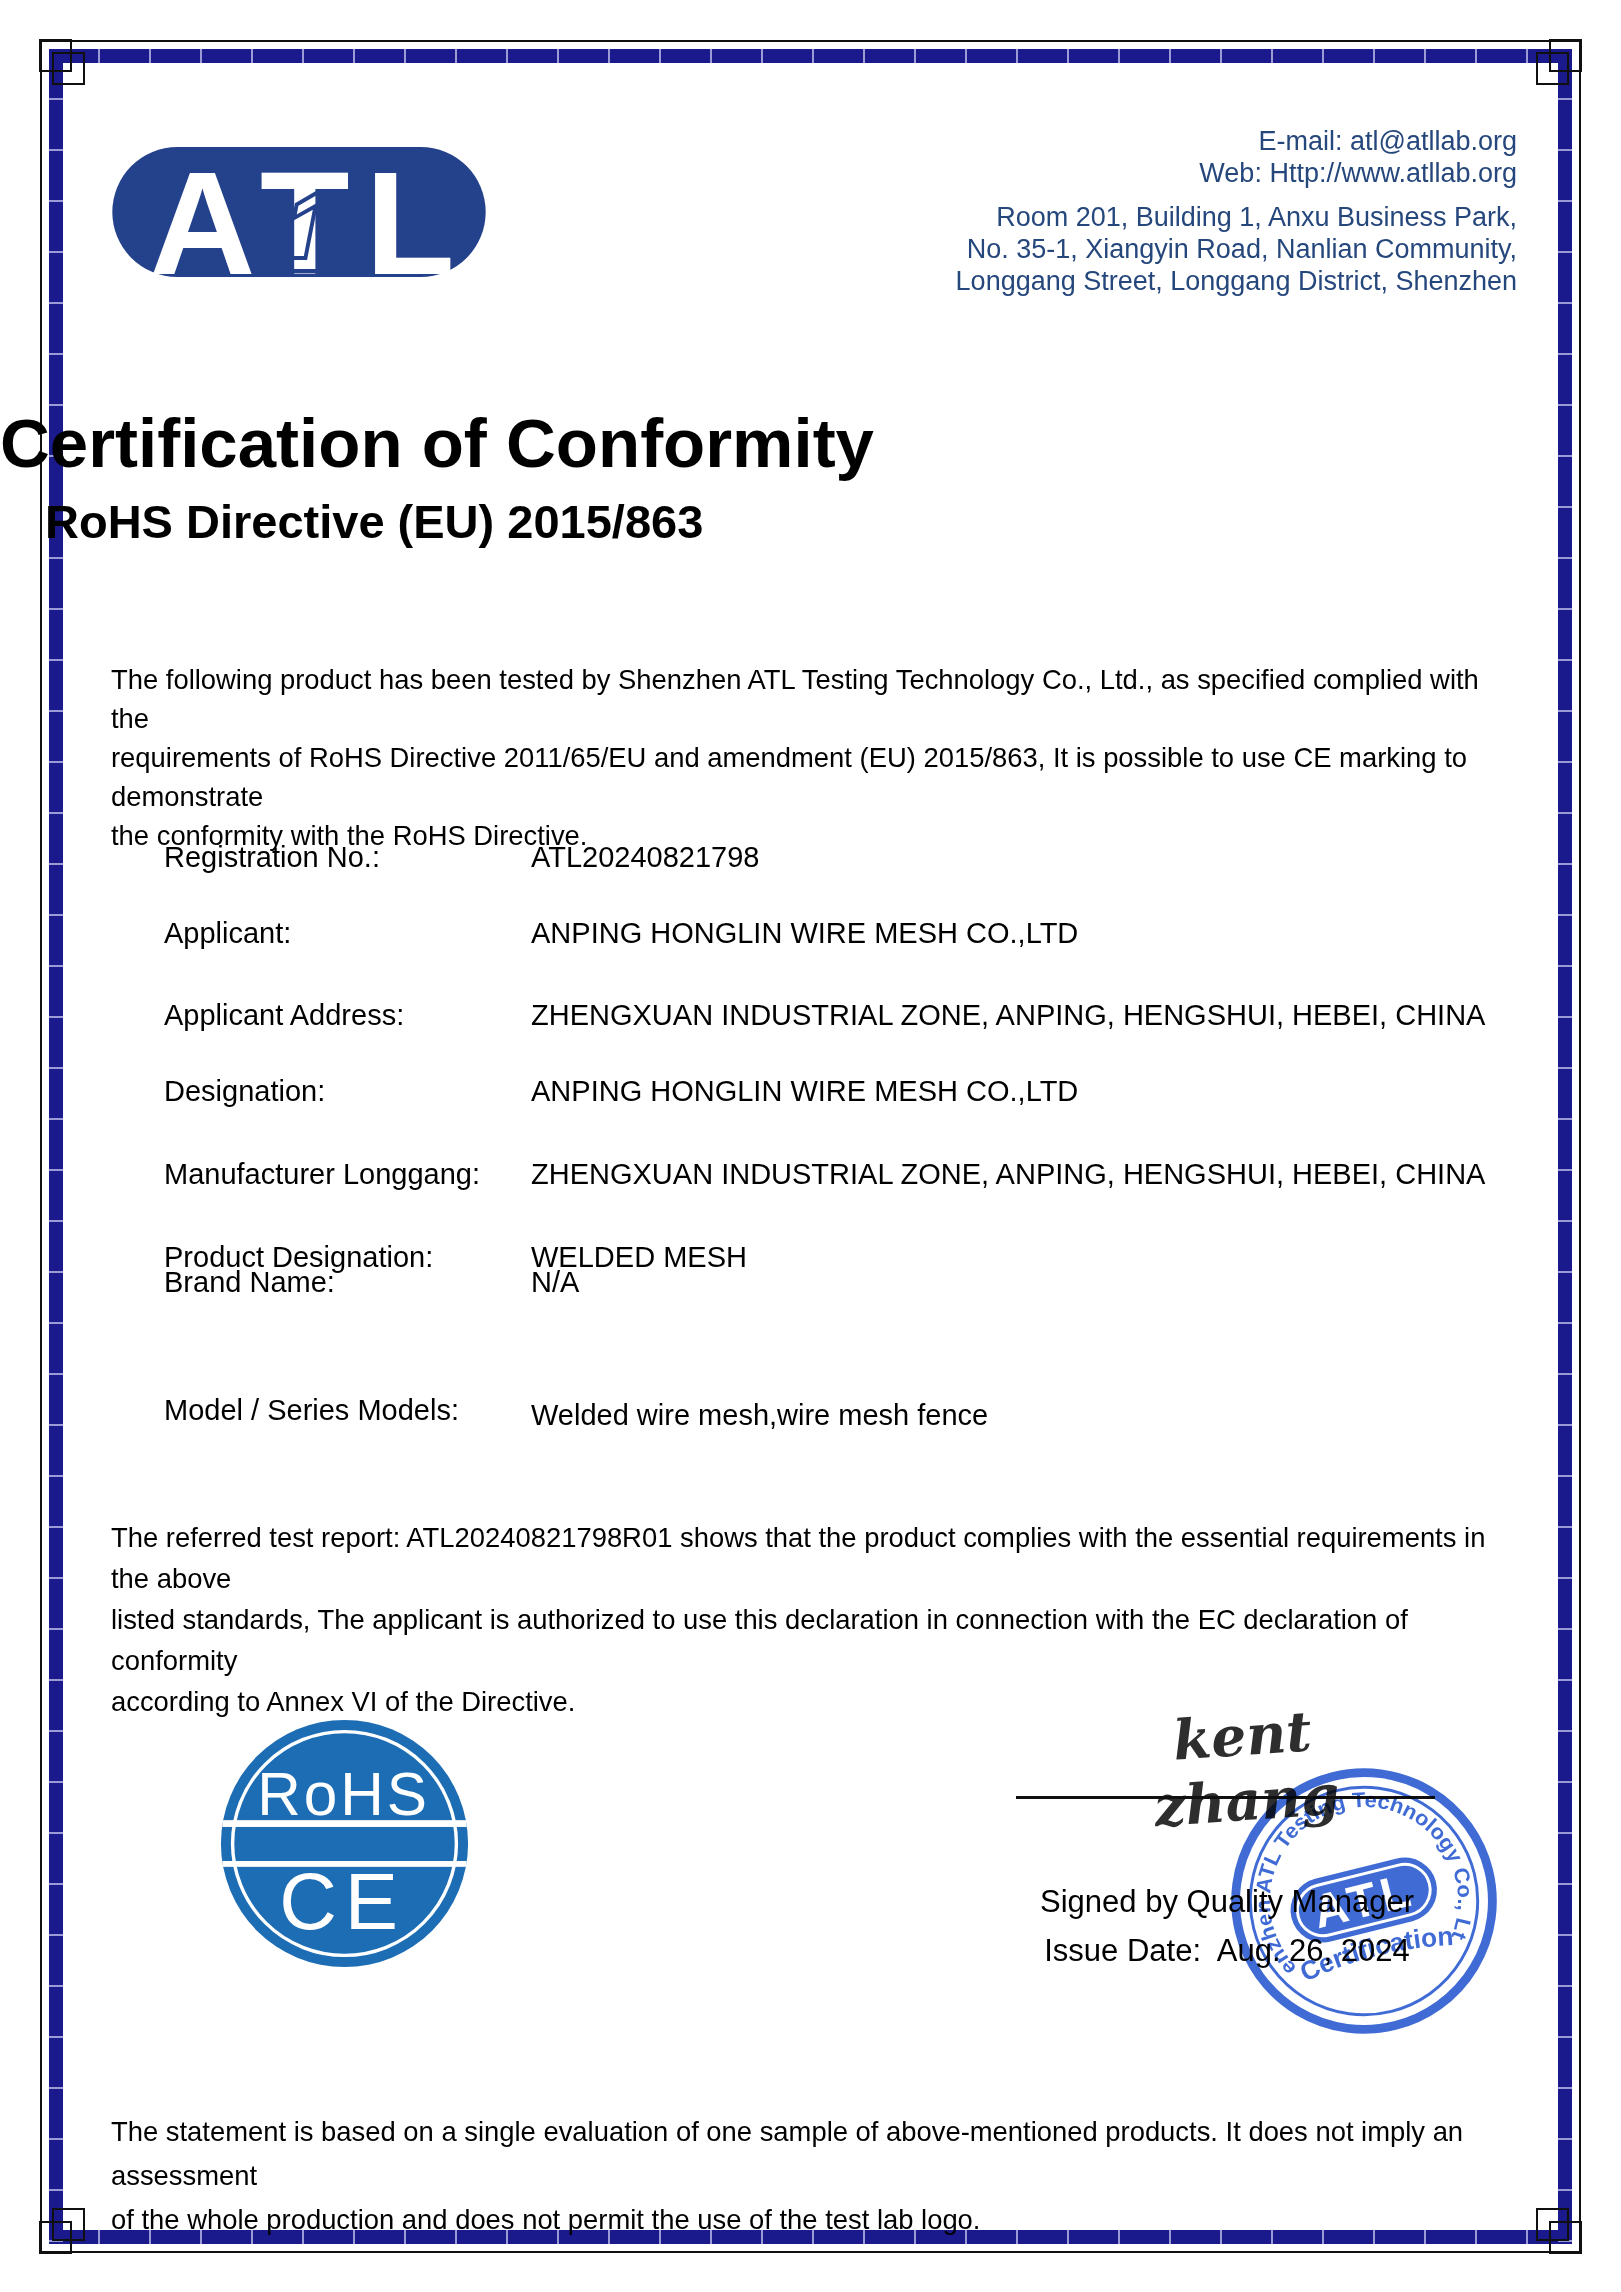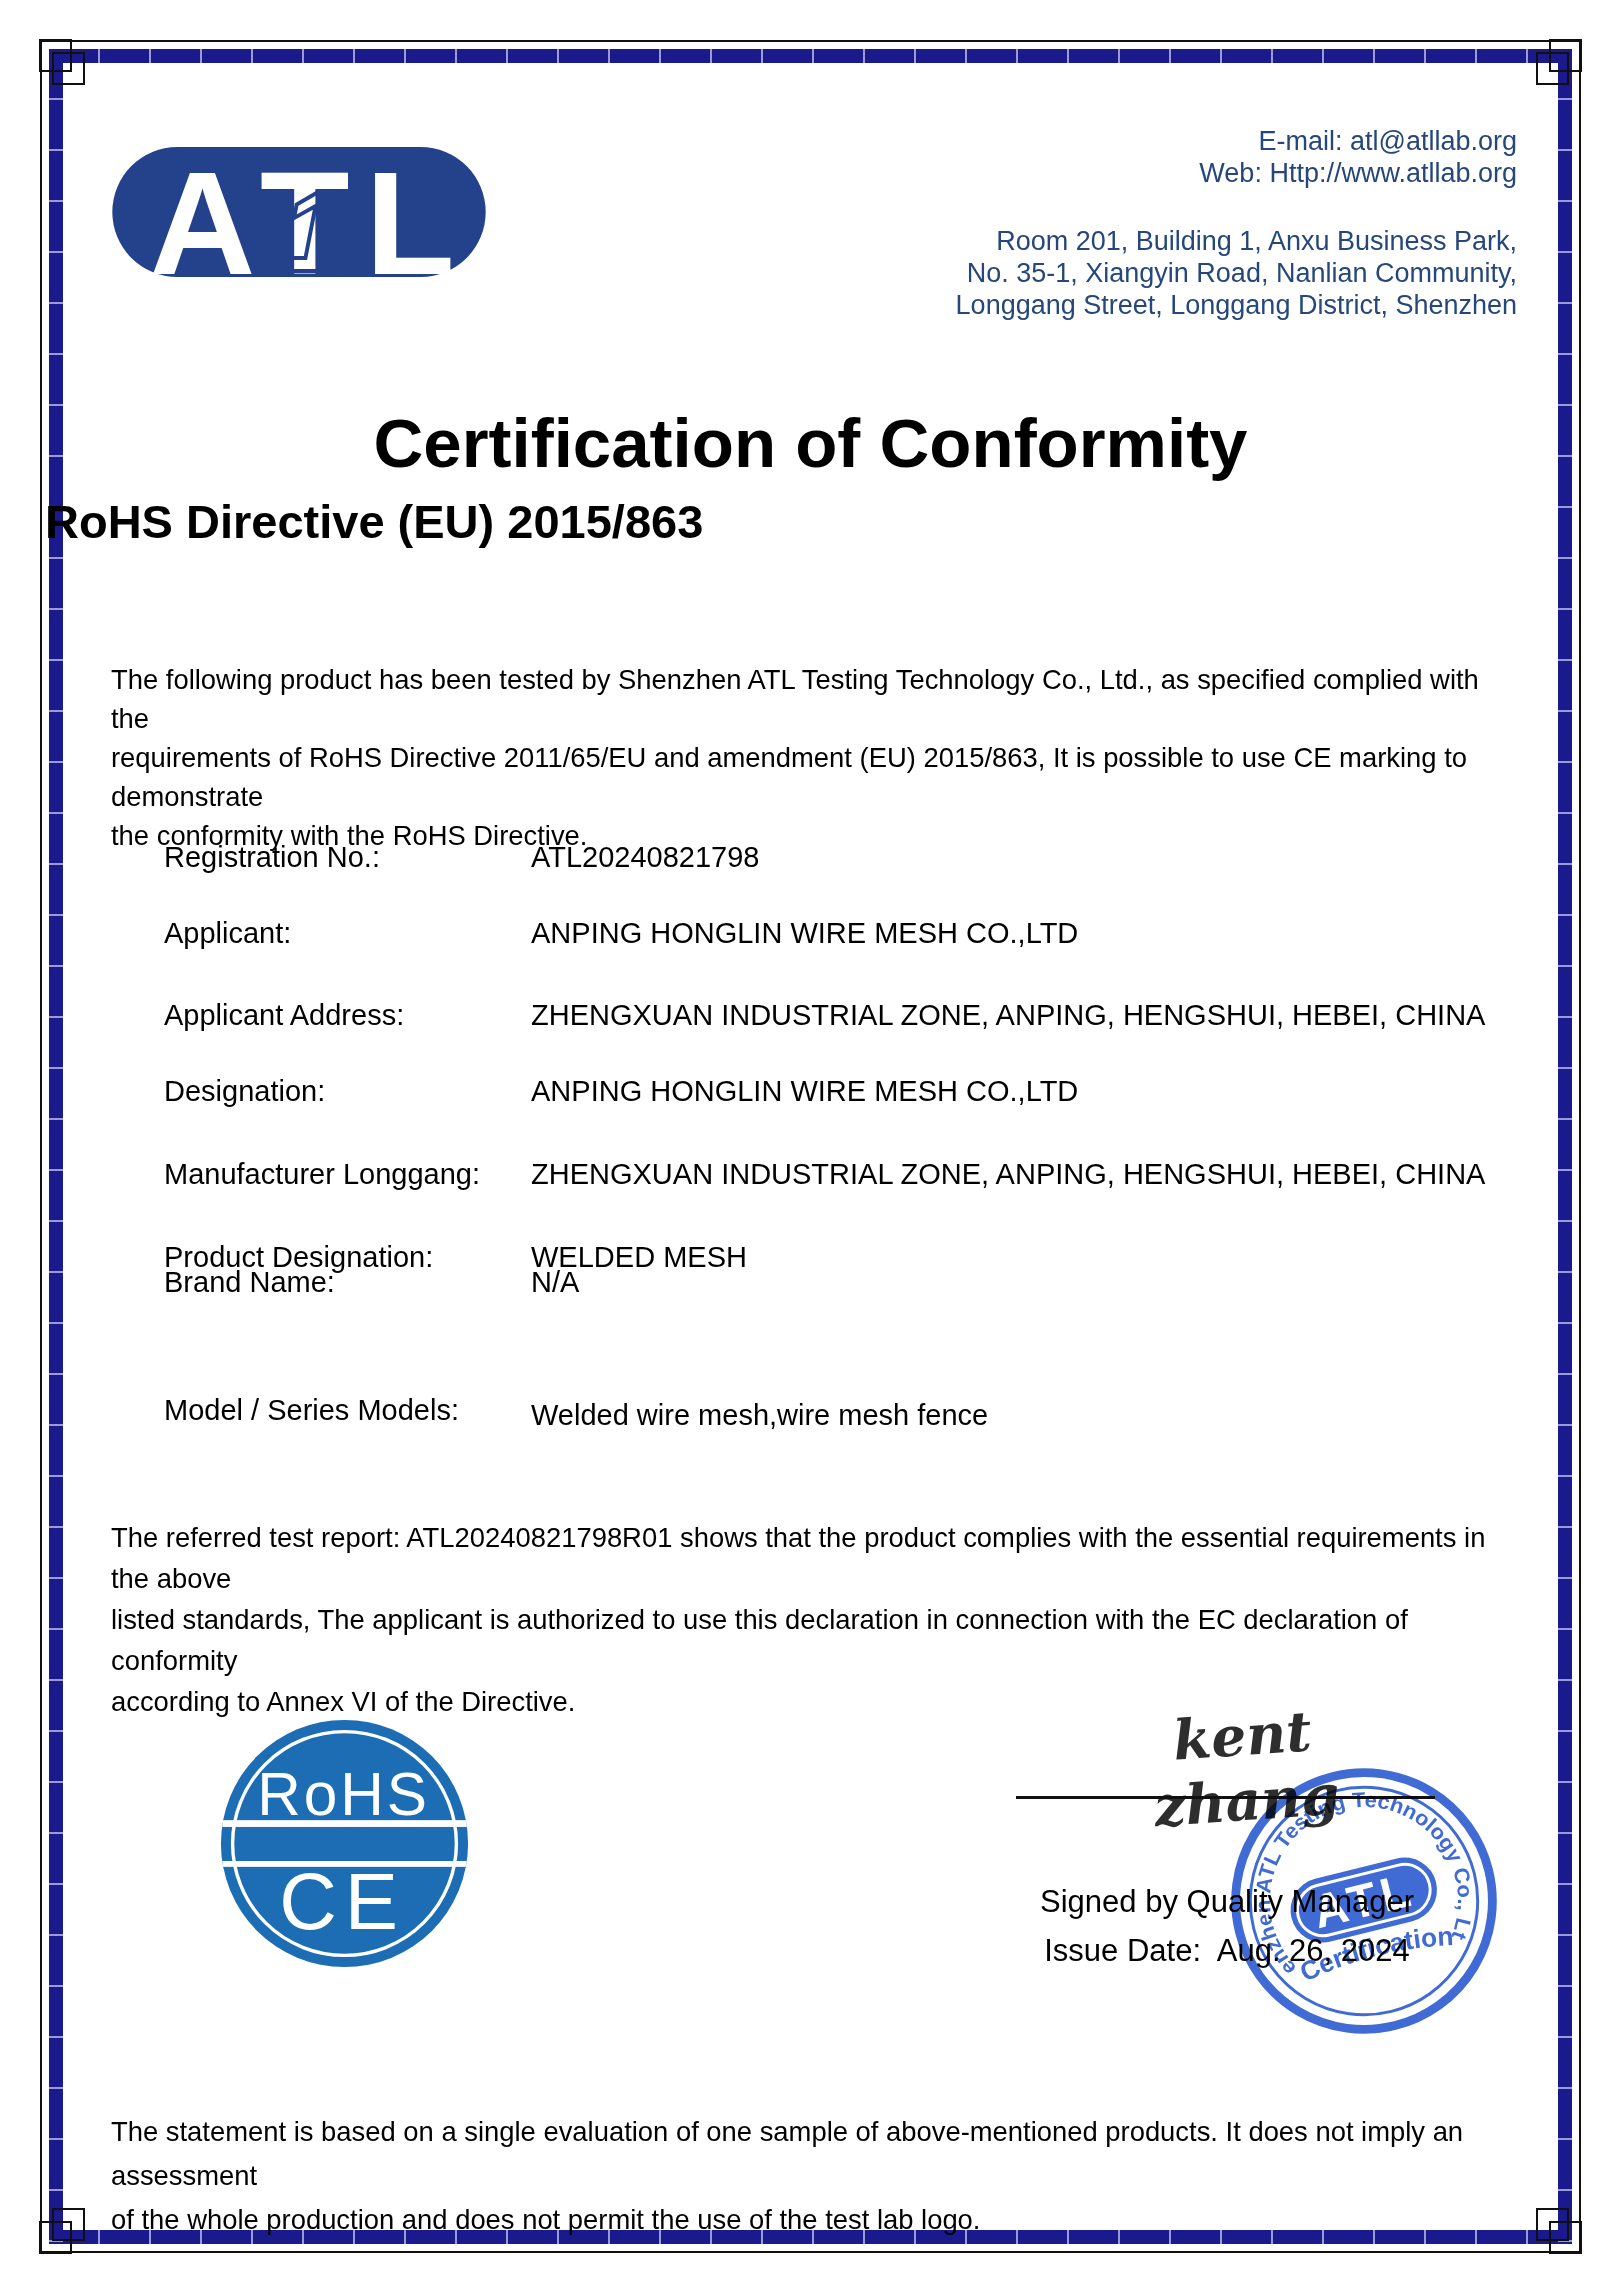--- a/index.html
+++ b/index.html
@@ -13,23 +13,23 @@
   .band.v{background:repeating-linear-gradient(180deg,#1a1a8c 0px,#1a1a8c 49px,#9a9ad4 49px,#9a9ad4 51px);}
   .band.top{left:49px;right:49px;top:49px;height:13.7px;}
   .band.bottom{left:49px;right:49px;bottom:49px;height:13.7px;}
   .band.left{top:49px;bottom:49px;left:49px;width:13.7px;}
   .band.right{top:49px;bottom:49px;right:49px;width:13.7px;}
   .knot{position:absolute;width:29px;height:29px;border:2.9px solid #101010;background:transparent;}
   
   .logo{position:absolute;left:112px;top:147px;width:374px;height:130px;}
   .contact{position:absolute;right:104px;top:125px;text-align:right;color:#25477c;
            font-size:27px;line-height:32px;}
-  .contact .addr{margin-top:36px;}
+  .contact .addr{margin-top:12px;}
   
-  .title{position:absolute;left:0;width:100%;top:404px;text-align:center;
+  .title{position:absolute;left:0;width:100%;top:404px;text-align:left;
          font-size:69px;font-weight:700;letter-spacing:0px;}
   .subtitle{position:absolute;left:0;width:100%;top:494px;
             font-size:47px;font-weight:700;padding-left:45px;}
   
   .para{position:absolute;left:111px;width:1411px;font-size:27.4px;margin-top:44px;}
   .para .ln{display:block;}
   .intro{top:616px;line-height:39px;}
   .report{top:1473px;line-height:41px;}
   .statement{top:2066px;line-height:44px;}
   

